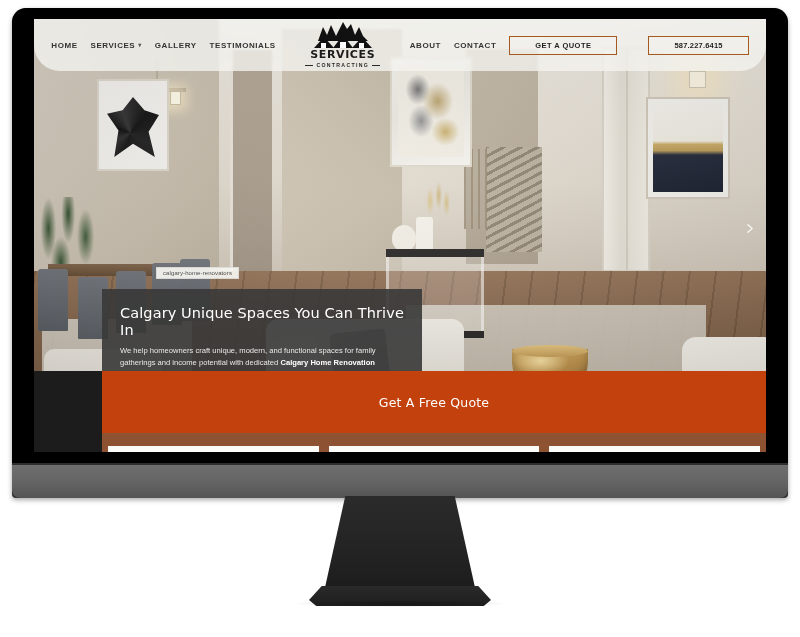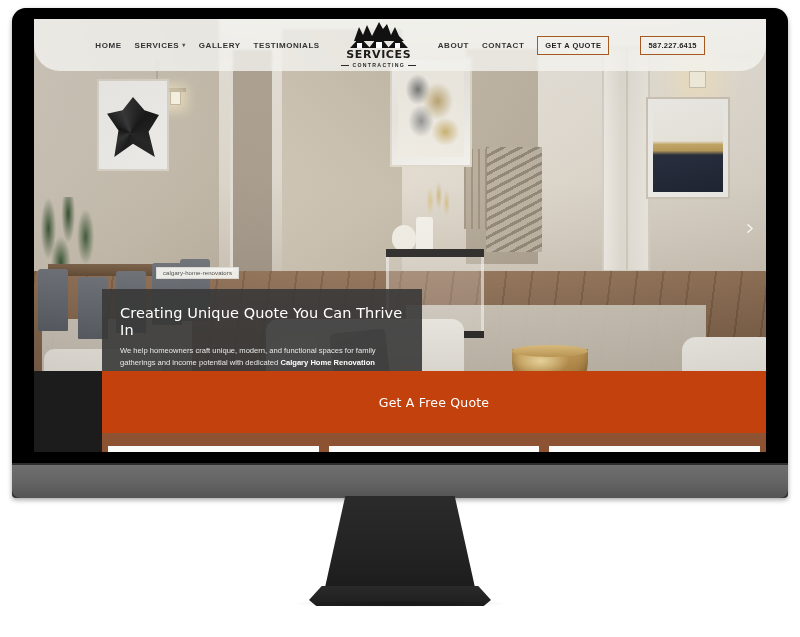--- a/index.html
+++ b/index.html
@@ -362,21 +362,21 @@
   
   .site-header {
     position: absolute;
     left: 0; right: 0; top: 0;
     height: 52px;
     background: rgba(244,243,240,.78);
     border-radius: 0 0 26px 26px;
     display: flex;
     align-items: center;
     justify-content: center;
-    gap: 0;
+    gap: 8px;
     backdrop-filter: blur(1px);
   }
   .nav-group {
     display: flex; align-items: center; gap: 13px;
   }
   .nav-link {
     font-size: 8px;
     font-weight: 700;
     letter-spacing: .55px;
     color: #333;
@@ -418,21 +418,21 @@
     content: ""; width: 8px; height: 1px; background: #2a2a2a;
   }
 
   .btn-outline {
     font-size: 7.5px;
     font-weight: 700;
     letter-spacing: .45px;
     color: #1f1f1f;
     text-transform: uppercase;
     border: 1px solid #a5581f;
-    padding: 4px 7px;
+    padding: 4px 25px;
     cursor: pointer;
     white-space: nowrap;
     background: rgba(255,255,255,.14);
   }
   .btn-phone { margin-left: 18px; letter-spacing: .2px; }
 
   
   .hero-panel {
     position: absolute;
     left: 68px;
@@ -618,21 +618,21 @@
             </div>
             <div class="nav-link">
               <span>CONTACT</span>
             </div>
             <div class="btn-outline">GET A QUOTE</div>
             <div class="btn-outline btn-phone">587.227.6415</div>
           </div>
         </div>
 
         <div class="hero-panel">
-          <div class="hero-title">Creating Unique Quote You Can Thrive In</div>
+          <div class="hero-title">Calgary Unique Spaces You Can Thrive In</div>
           <div class="hero-sub">
             <span>We help homeowners craft unique, modern, and functional spaces for family gatherings and income potential with dedicated </span><b>Calgary Home Renovation</b><span> Services.</span>
           </div>
         </div>
 
         <div class="left-rail"></div>
 
         <div class="cta-bar">
           <span class="cta-label">Get A Free Quote</span>
         </div>

